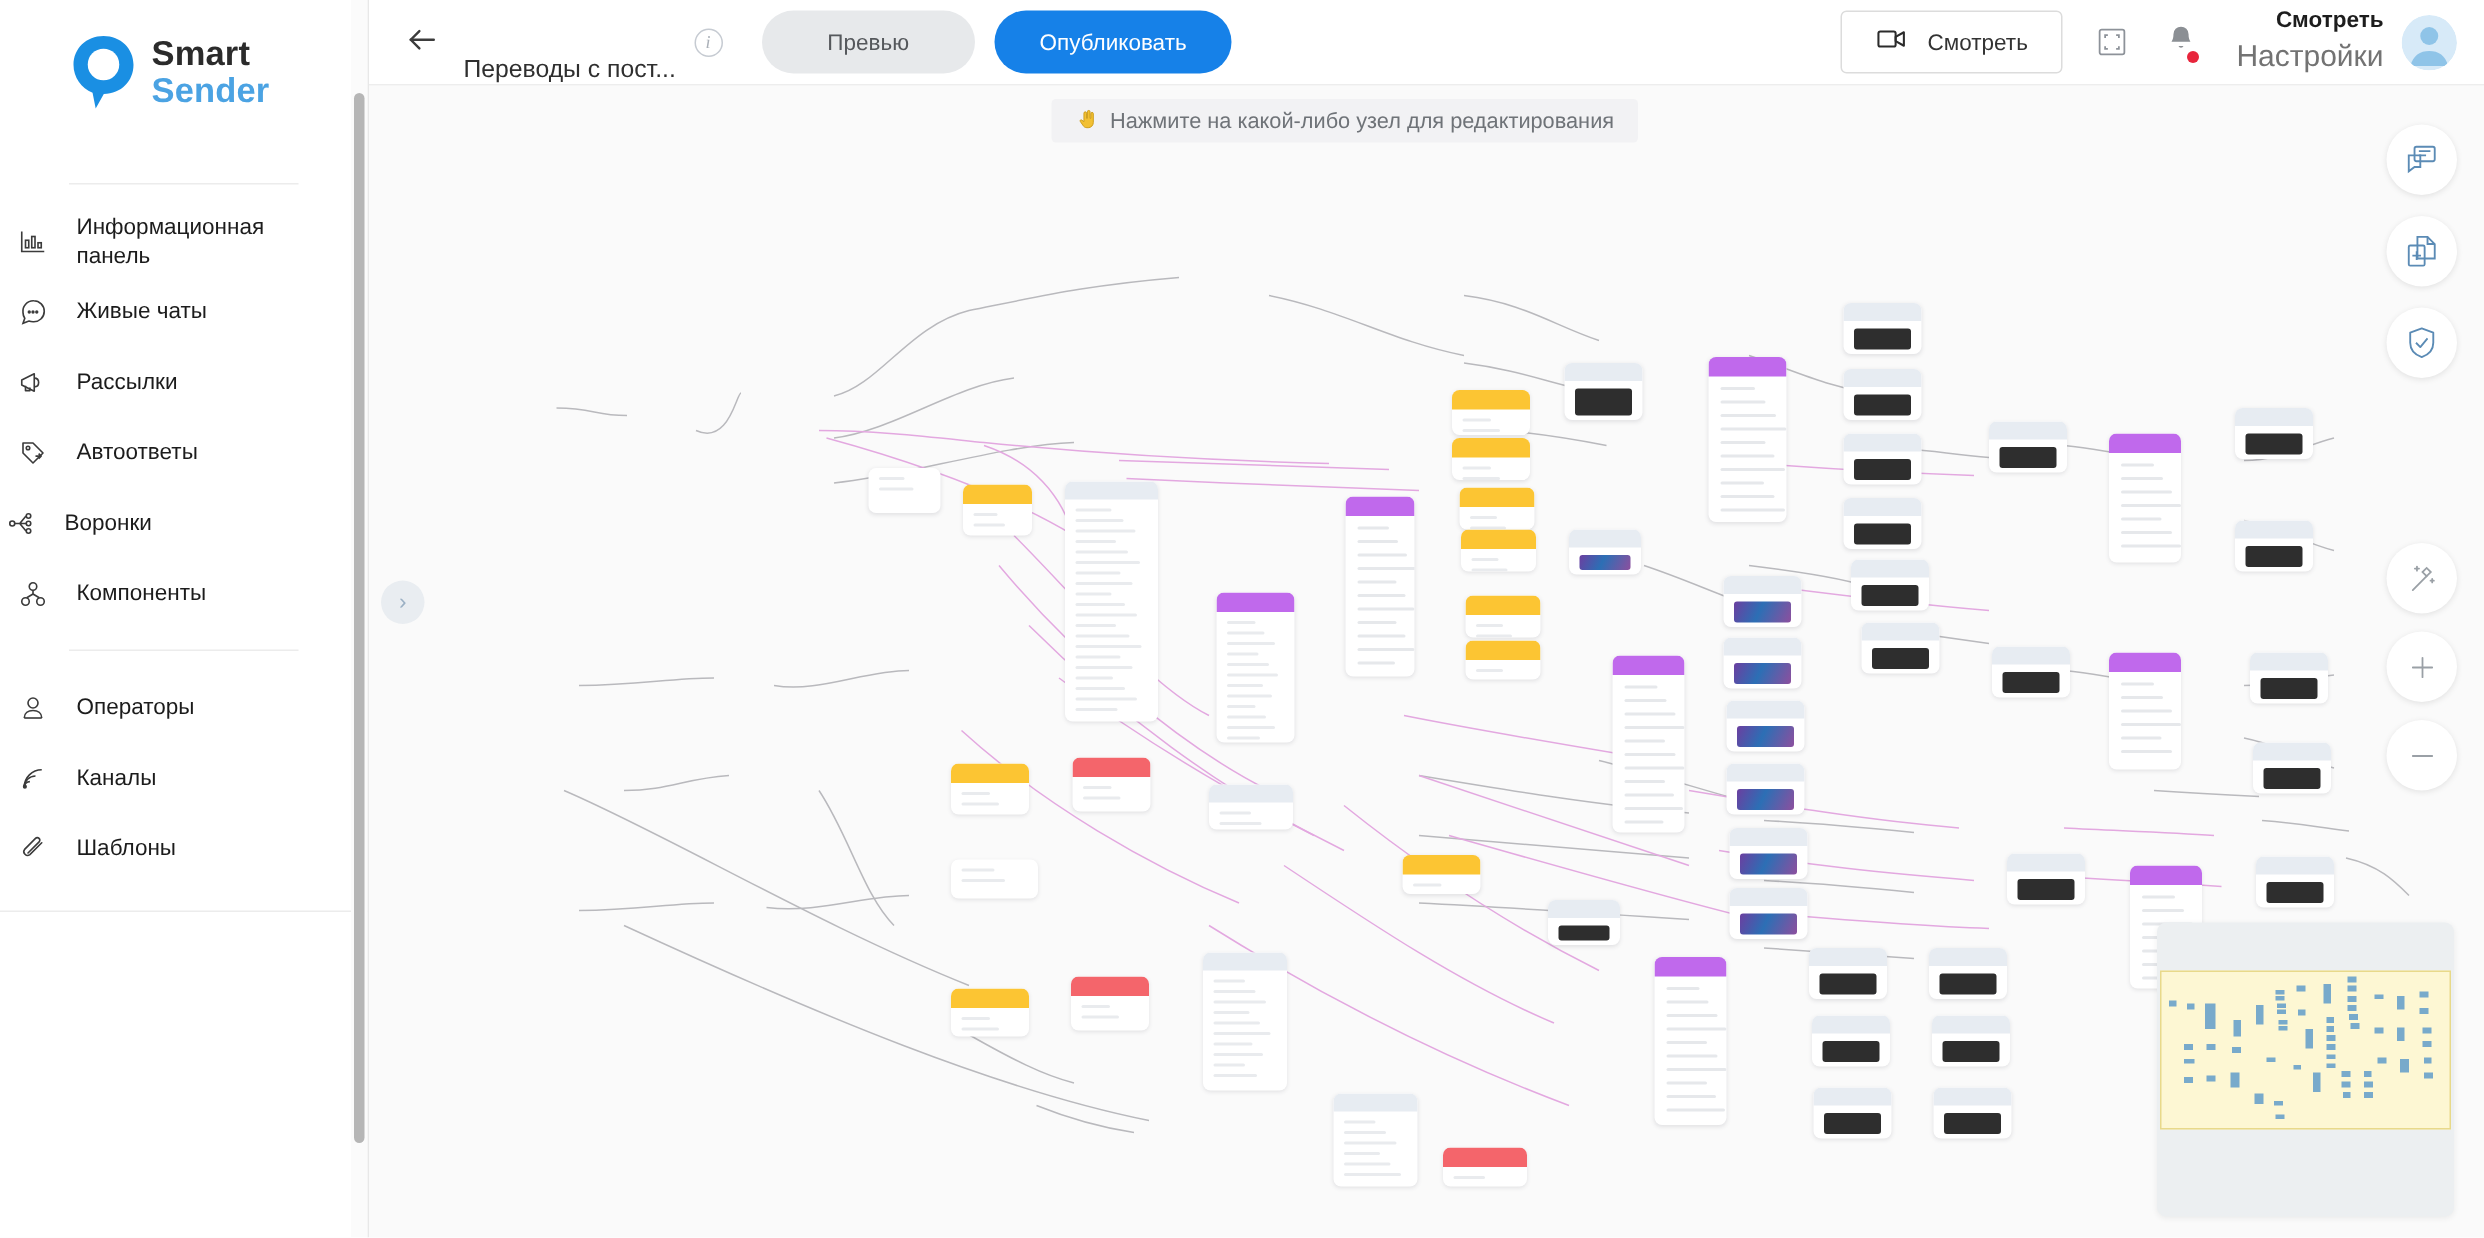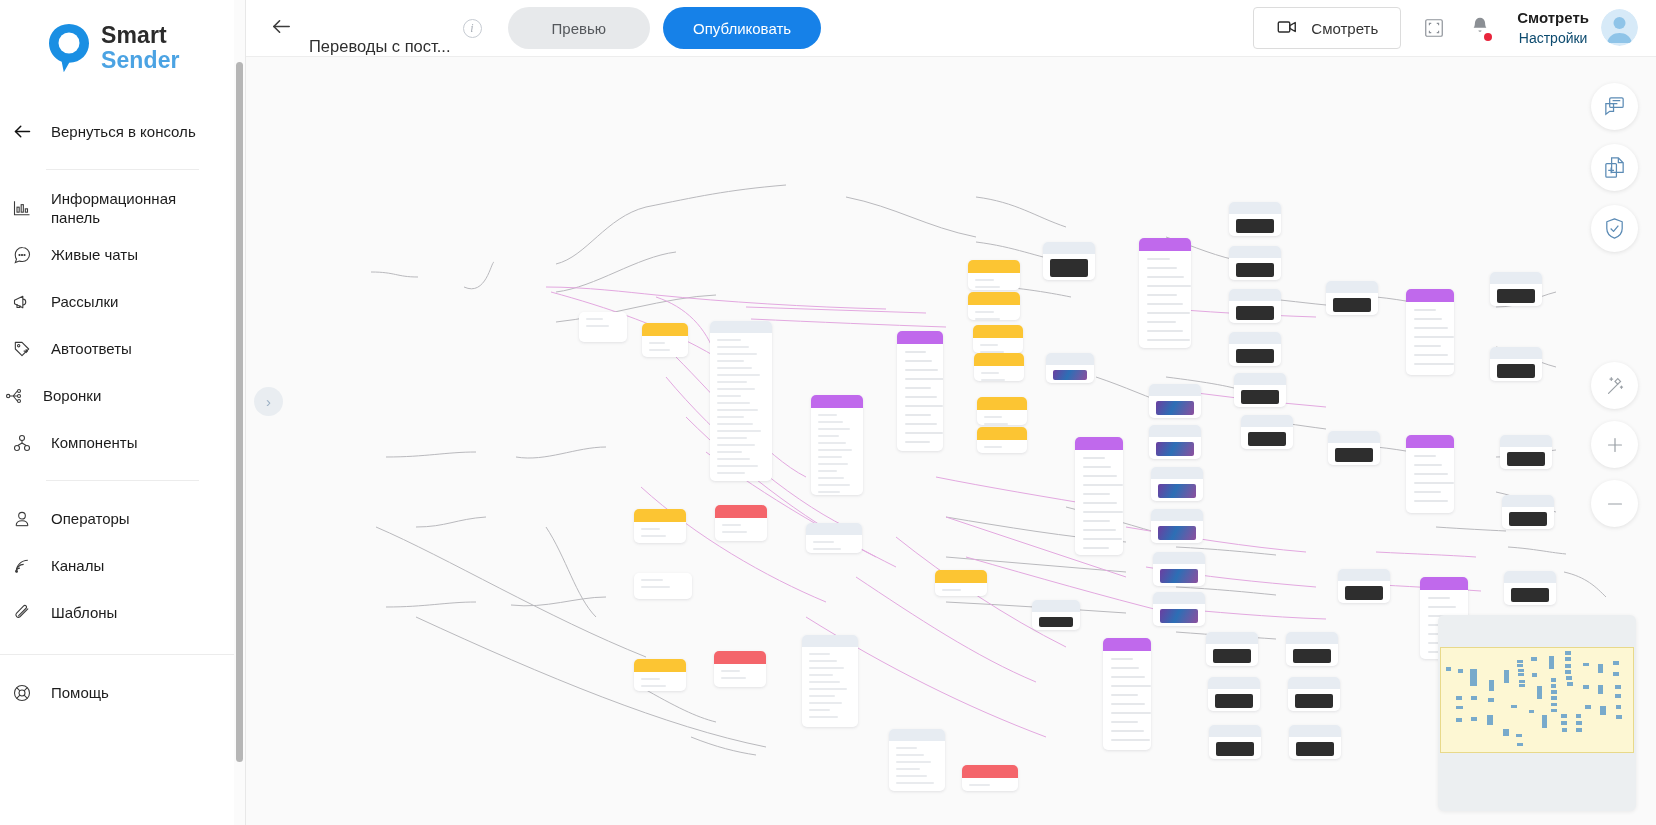--- a/index.html
+++ b/index.html
@@ -78,21 +78,21 @@
   }
   .icon-btn { margin-left: 22px; cursor: pointer; display: flex; align-items: center; }
   .bell-wrap { position: relative; margin-left: 24px; cursor: pointer; display:flex; }
   .bell-dot {
     position: absolute; right: -1px; bottom: 0px; width: 8px; height: 8px;
     border-radius: 50%; background: #e8253c;
   }
   .user-block { display: flex; align-items: center; gap: 12px; margin-left: 26px; cursor: pointer; }
   .user-names { text-align: right; line-height: 1.35; }
   .user-names .n1 { font-size: 15px; font-weight: 700; color: #1d1d1d; }
-  .user-names .n2 { font-size: 14px; color: #0c4a6e; text-align: center; }
+  .user-names .n2 { font-size: 20px; color: #737373; text-align: center; }
   .avatar { width: 37px; height: 37px; border-radius: 50%; overflow: hidden; flex: 0 0 37px; }
 
   
   .canvas { position: absolute; inset: 57px 0 0 0; background: #fafafa; overflow: hidden; }
   .hint {
     position: absolute; left: 455px; top: 9px; height: 29px;
     background: #f2f2f4; border-radius: 3px; display: flex; align-items: center;
     gap: 8px; padding: 0 16px; font-size: 14.5px; color: #6f7378; z-index: 6;
   }
   .hint .hand { font-size: 14px; }
@@ -156,29 +156,20 @@
         </svg>
       </div>
       <div class="logo-text">
         <div class="l1">Smart</div>
         <div class="l2">Sender</div>
       </div>
     </div>
 
     <div style="height:34px"></div>
 
-    <div class="nav-row back" style="padding-left:10px">
-      <span class="ico">
-        <svg viewBox="0 0 24 24" width="21" height="21" fill="none" stroke="#111" stroke-width="1.7" stroke-linecap="round" stroke-linejoin="round">
-            <path d="M20 12H4"></path>
-            <path d="M10 6l-6 6 6 6"></path>
-          </svg>
-      </span>
-      <span class="lbl">Вернуться в консоль</span>
-    </div>
 
     <div class="nav-sep"></div>
 
     <div>
       <div class="nav-row" style="padding-left:10px">
         <span class="ico">
           <svg viewBox="0 0 24 24" width="20" height="20" fill="none" stroke="#3b3b3b" stroke-width="1.3">
               <path d="M3 4v16h18"></path>
               <rect x="6" y="11" width="2.6" height="6"></rect>
               <rect x="11" y="8" width="2.6" height="9"></rect>
@@ -272,30 +263,20 @@
           <svg viewBox="0 0 24 24" width="20" height="20" fill="none" stroke="#3b3b3b" stroke-width="1.3" stroke-linecap="round">
               <path d="M19 7L9.5 16.5a3 3 0 0 1-4.2-4.2L14 3.5a2 2 0 0 1 2.9 2.8L8 15.2"></path>
             </svg>
         </span>
         <span class="lbl">Шаблоны</span>
       </div>
     </div>
 
     <div class="nav-sep" style="margin:18px 0 14px 0"></div>
 
-    <div class="nav-row" style="padding-left:10px">
-      <span class="ico">
-        <svg viewBox="0 0 24 24" width="20" height="20" fill="none" stroke="#3b3b3b" stroke-width="1.3">
-            <circle cx="12" cy="12" r="9"></circle>
-            <circle cx="12" cy="12" r="3.6"></circle>
-            <path d="M5.6 5.6l3.9 3.9M14.5 14.5l3.9 3.9M18.4 5.6l-3.9 3.9M9.5 14.5l-3.9 3.9"></path>
-          </svg>
-      </span>
-      <span class="lbl">Помощь</span>
-    </div>
 
     <div class="sb-track">
       <div class="sb-thumb"></div>
     </div>
   </aside>
 
   <section class="main">
 
     <header class="topbar">
       <span class="back-arrow">
@@ -343,20 +324,28 @@
               <circle cx="18.5" cy="18.5" r="18.5" fill="#d7eaf8"></circle>
               <circle cx="18.5" cy="14" r="6" fill="#8fc4e8"></circle>
               <path d="M6 34c1.5-7 6.5-10 12.5-10S29.5 27 31 34z" fill="#8fc4e8"></path>
             </svg>
         </div>
       </div>
     </header>
 
     <div class="canvas">
 
+      <div class="hint">
+        <span class="hand">
+          <svg viewBox="0 0 24 24" width="15" height="15" fill="#f2c033" stroke="#cc9b16" stroke-width="1">
+              <path d="M9 12V5.5a1.4 1.4 0 0 1 2.8 0V11h.9V4a1.4 1.4 0 0 1 2.8 0v7h.9V6a1.3 1.3 0 0 1 2.6 0v9.4c0 3-2.3 5.6-5.4 5.6h-1.4c-2 0-3.4-1-4.3-2.6L5 14.2c-.5-.9.6-2 1.5-1.4L9 14.5z"></path>
+            </svg>
+        </span>
+        <span>Нажмите на какой-либо узел для редактирования</span>
+      </div>
 
       <div class="collapse-handle">›</div>
 
       <svg class="wires" viewBox="0 0 1410 768" preserveAspectRatio="none">
         <g stroke="#b9b9bd">
           <path d="M125 215 C150 215 150 220 172 220"></path>
           <path d="M218 230 C240 240 245 205 248 205"></path>
           <path d="M310 207 C340 200 360 160 400 150 C450 140 480 133 540 128"></path>
           <path d="M310 235 C350 230 390 200 430 195"></path>
           <path d="M310 265 C360 260 420 240 470 238"></path>

